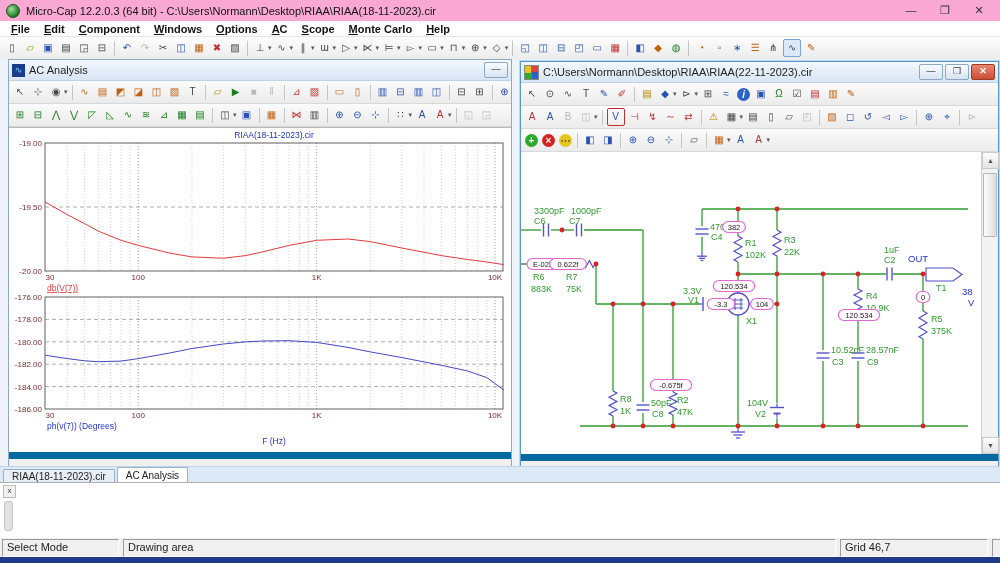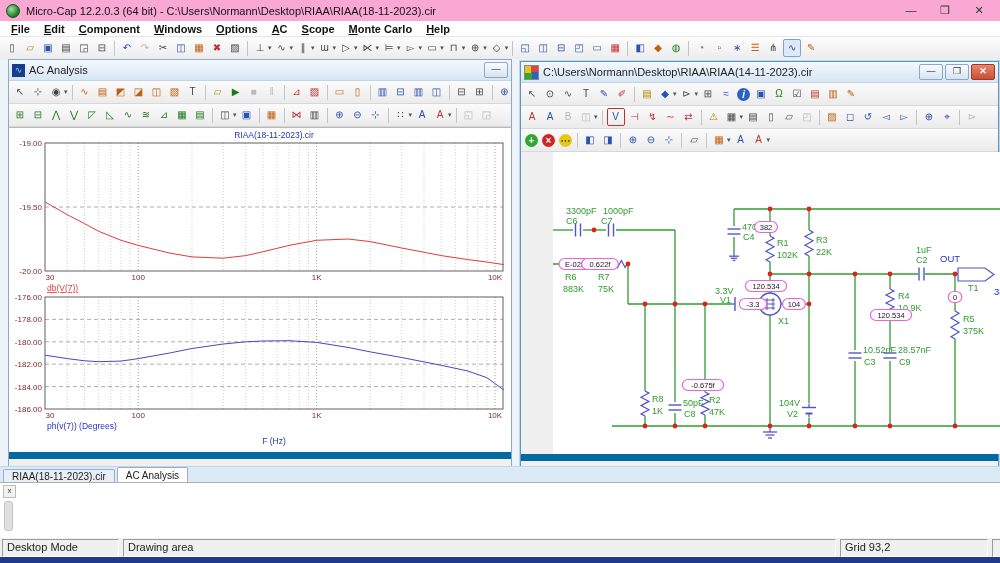--- a/index.html
+++ b/index.html
@@ -34,21 +34,21 @@
   .win-title .wt-text{flex:1;white-space:nowrap;overflow:hidden;margin-left:4px;}
   .cbtn{width:22px;height:14px;line-height:12px;text-align:center;font-size:9px;border:1px solid #8aa8c8;border-radius:2px;background:linear-gradient(#f8fbfe,#d8e4f0);color:#333;margin-left:2px;}
   .cbtn.close{background:linear-gradient(#ea8570,#c94f33);color:#fff;border-color:#9c3a22;font-weight:bold;}
   .acicon{width:13px;height:13px;background:#1a3c8c;color:#7fd4ff;font-size:9px;line-height:13px;text-align:center;flex:none;}
   .schicon{width:13px;height:13px;background:conic-gradient(#d44 0 25%,#2a62c8 0 50%,#2daa2d 0 75%,#e6c619 0);flex:none;border:1px solid #888;}
   .plotpanel{margin:0;background:#fff;border-top:1px solid #b9b9b9;}
   .sheetbar{height:18px;display:flex;align-items:flex-start;background:#f0f0f0;border-top:7px solid #0369a1;padding:16px 2px 1px 2px;}
   .navb{width:17px;height:14px;line-height:13px;text-align:center;font-size:7px;border:1px solid #808080;background:linear-gradient(#fefefe,#dcdcdc);color:#222;margin-right:1px;flex:none;}
   .sheet-tab{height:14px;line-height:14px;padding:0 12px 0 7px;font-size:10px;background:#f6f6f6;border:1px solid #777;border-bottom:none;clip-path:polygon(0 0,calc(100% - 7px) 0,100% 100%,0 100%);margin-left:2px;color:#222;flex:none;}
   .sheet-tab.active{font-weight:bold;background:#fcfcfc;}
-  .schbody{display:flex;height:302px;margin-left:32px;}
+  .schbody{display:flex;height:302px;}
   .schcanvas{width:460px;height:302px;background:#fff;flex:none;}
   .vscroll{width:15px;background:#f2f2f2;border-left:1px solid #d0d0d0;display:flex;flex-direction:column;}
   .sarrow{height:15px;width:15px;line-height:15px;text-align:center;font-size:7px;color:#555;background:linear-gradient(#fdfdfd,#e3e3e3);border:1px solid #c9c9c9;flex:none;}
   .vtrack{flex:1;position:relative;}
   .vthumb{position:absolute;left:1px;top:4px;width:12px;height:62px;background:linear-gradient(90deg,#fdfdfd,#dcdcdc);border:1px solid #b5b5b5;border-radius:1px;}
   .hscroll{display:flex;align-items:center;margin-left:auto;}
   .htrack{width:112px;height:14px;background:#e9e9e9;border:1px solid #c9c9c9;position:relative;}
   .hthumb{position:absolute;left:3px;top:1px;width:46px;height:10px;background:linear-gradient(#fdfdfd,#dcdcdc);border:1px solid #b5b5b5;}
   .corner{width:15px;height:15px;background:#e9e9e9;flex:none;}
   
@@ -315,21 +315,21 @@
           <span class="navb">◀</span>
           <span class="navb">▶</span>
           <span class="navb">▶|</span>
           <span class="sheet-tab active">MAIN</span>
         </div>
     </div>
 
     <div class="win schwin">
       <div class="win-title">
         <span class="schicon"></span>
-        <span class="wt-text">C:\Users\Normann\Desktop\RIAA\RIAA(14-11-2023).cir</span>
+        <span class="wt-text">C:\Users\Normann\Desktop\RIAA\RIAA(22-11-2023).cir</span>
         <span class="cbtn">—</span>
         <span class="cbtn">❒</span>
         <span class="cbtn close">✕</span>
       </div>
       <div class="tb" id="schtb1">
           <span class="tbi">↖</span>
           <span class="tbi">⊙</span>
           <span class="tbi">∿</span>
           <span class="tbi">T</span>
           <span class="tbi c-blu">✎</span>
@@ -599,19 +599,19 @@
       <span class="doctab">RIAA(18-11-2023).cir</span>
       <span class="doctab active">AC Analysis</span>
     </div>
 
   <div class="msgpanel">
     <span class="msgclose">x</span>
     <span class="msgthumb"></span>
   </div>
 
   <div class="statusbar" id="statusbar">
-      <span class="sseg" style="width: 111px;">Desktop Mode</span>
+      <span class="sseg" style="width: 111px;">Select Mode</span>
       <span class="sseg" style="width: 707px;">Drawing area</span>
-      <span class="sseg" style="width: 142px;">Grid 93,2</span>
+      <span class="sseg" style="width: 142px;">Grid 46,7</span>
       <span class="sseg" style="width: 22px;"></span>
     </div>
   <div class="bottomstrip"></div>
 </div>
 
 </body></html>

